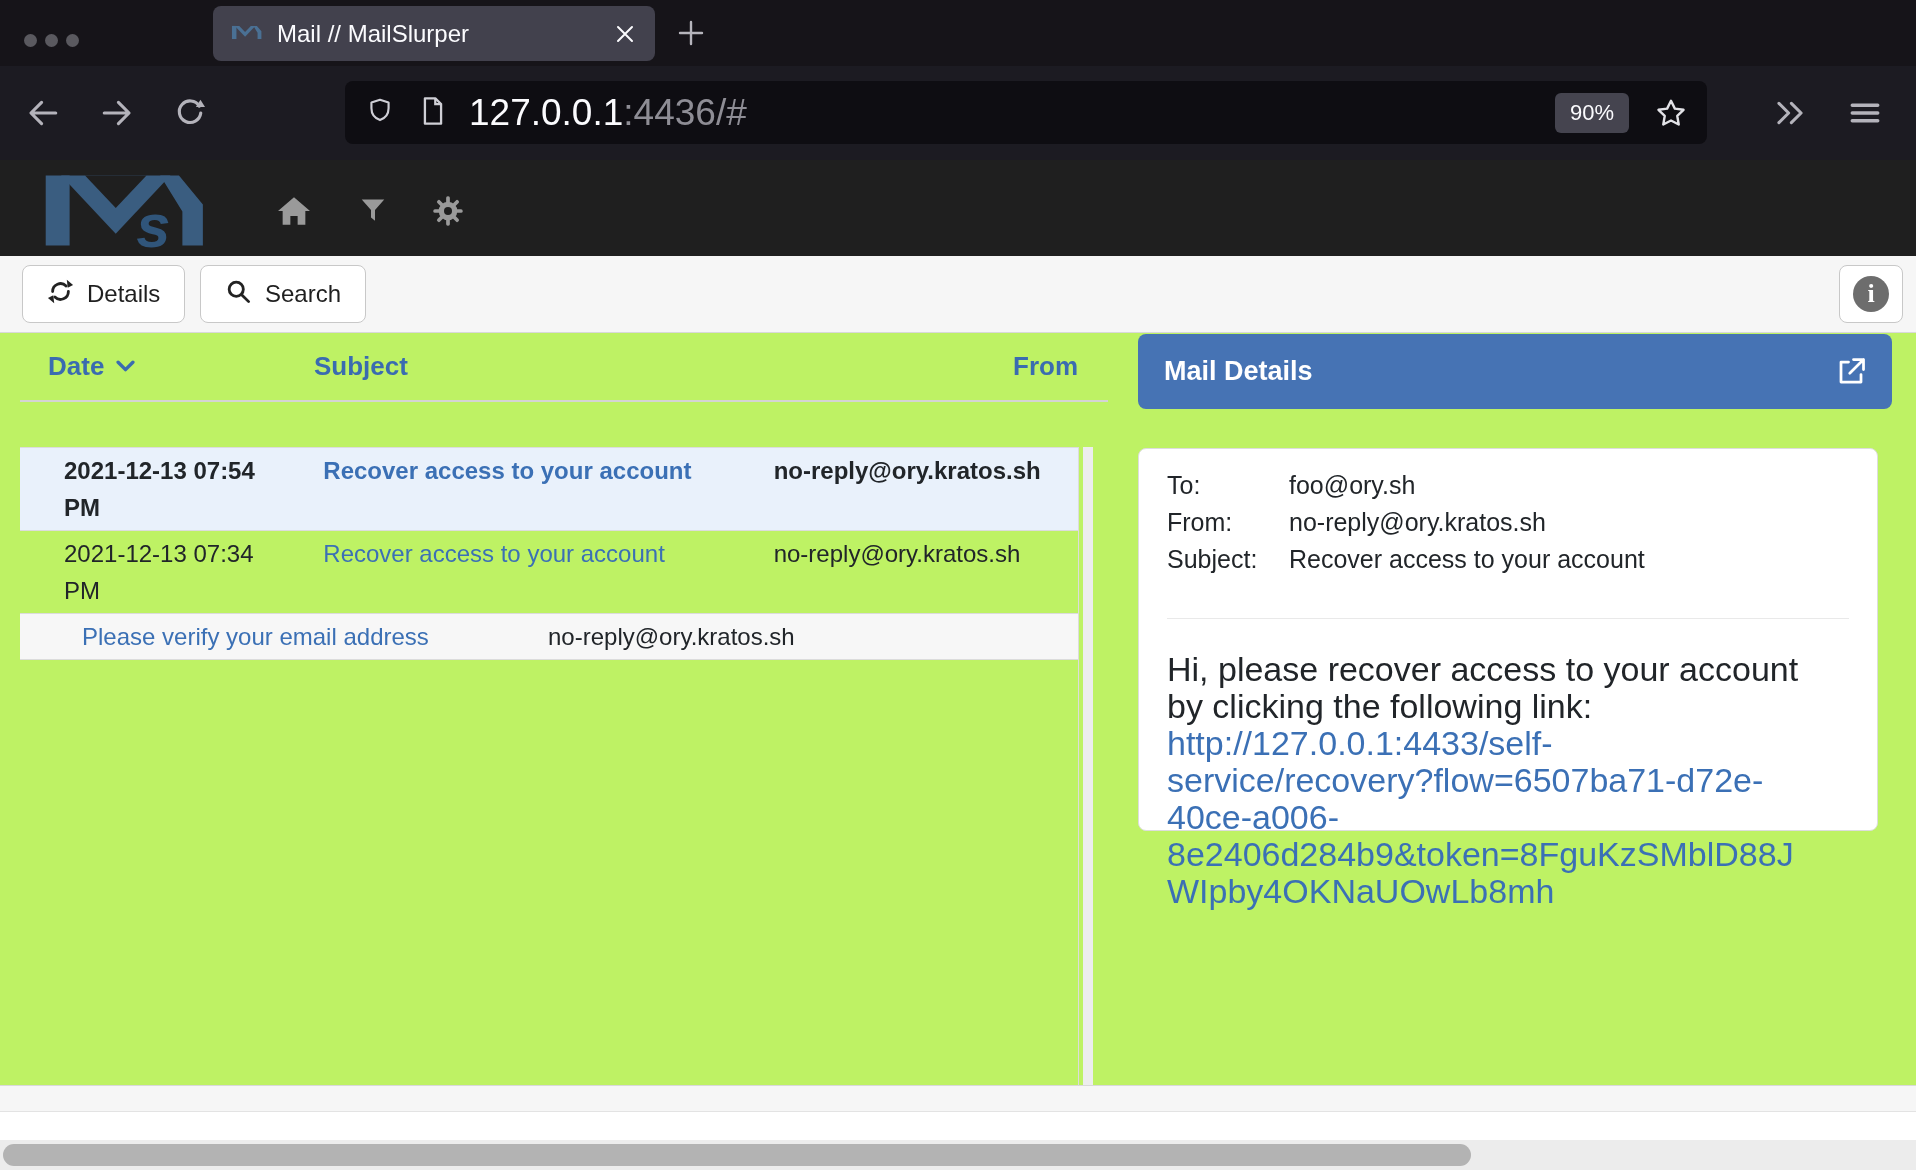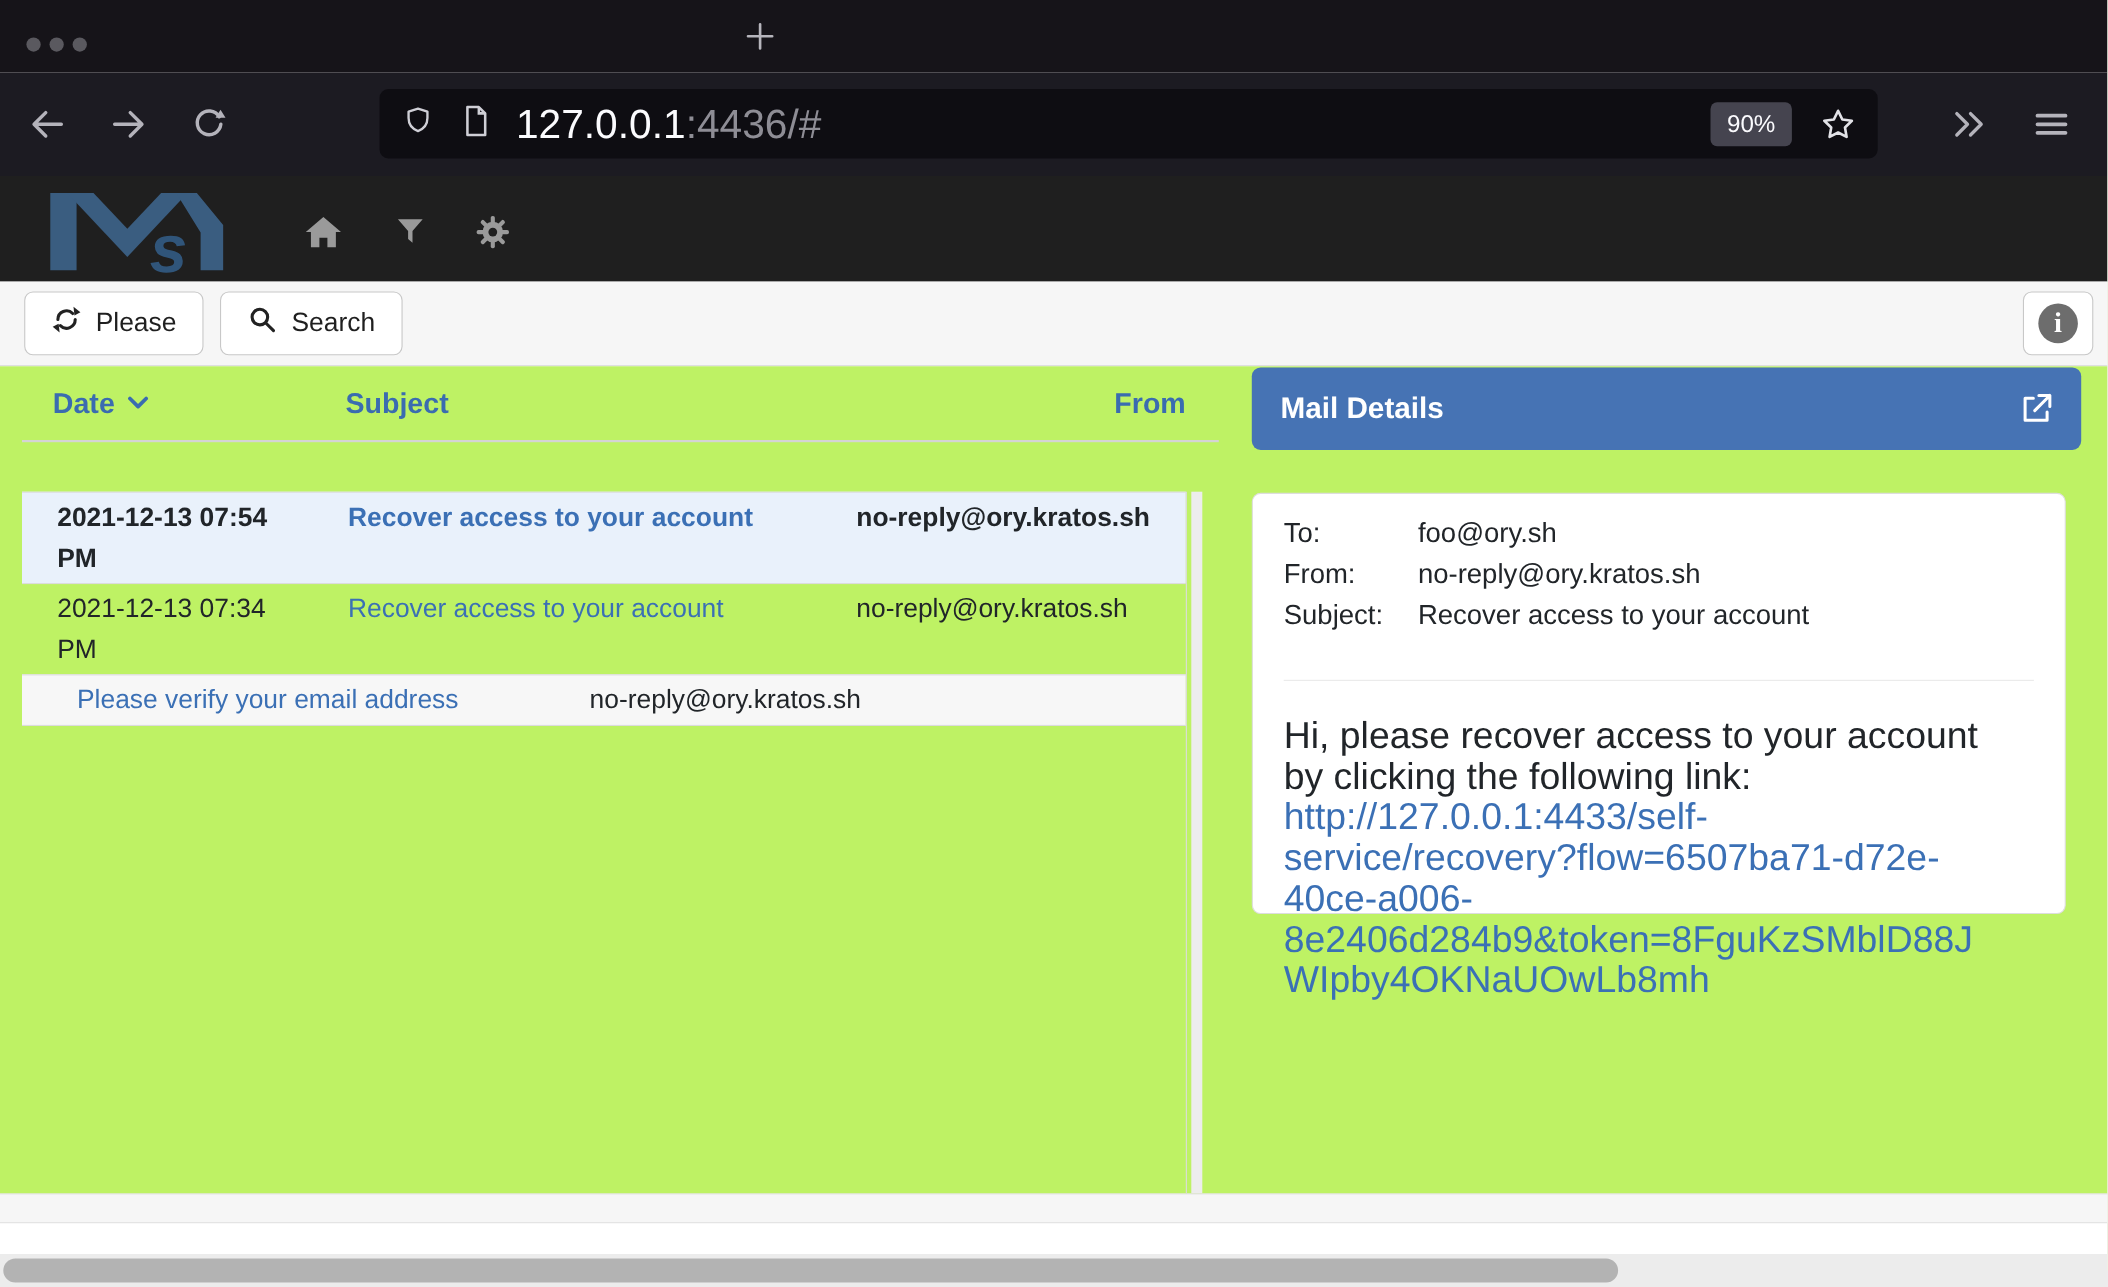--- a/index.html
+++ b/index.html
@@ -58,21 +58,21 @@
   .main { position:absolute; left:0; top:333px; width:1916px; height:752px; background:#bef264; }
   .list-header {
     position:absolute; left:20px; top:0; width:1088px; height:69px;
     border-bottom:2px solid #d4d4d4; display:flex; align-items:center;
     color:#3a6cb0; font-weight:bold; font-size:26px;
   }
   .h-date { width:248px; padding-left:28px; display:flex; align-items:center; gap:12px; cursor:pointer; }
   .h-subject { width:512px; padding-left:46px; }
   .h-from { width:298px; text-align:right; }
   .rows { position:absolute; left:20px; top:114px; width:1058px; }
-  .row { display:flex; border-top:1px solid #dcdcdc; font-size:24px; line-height:37px; padding:4px 4px; color:#212529; cursor:pointer; }
+  .row { display:flex; border-top:1px solid #dcdcdc; font-size:24px; line-height:37px; padding:4px 16px; color:#212529; cursor:pointer; }
   .row:last-child { border-bottom:1px solid #dcdcdc; }
   .row.alt { background:#f7f7f7; }
   .row.selected { background:#e9f1fb; font-weight:bold; }
   .c-date { width:248px; padding-left:28px; padding-right:20px; }
   .c-subject { width:512px; padding-left:46px; }
   .c-subject a { color:#3b70b5; text-decoration:none; }
   .c-from { width:298px; padding-right:10px; overflow-wrap:break-word; }
   .v-border { position:absolute; left:1078px; top:114px; width:1px; height:638px; background:#dcdcdc; }
   .v-strip { position:absolute; left:1083px; top:114px; width:10px; height:638px; background:#ededed; }
   .details-header {
@@ -99,20 +99,38 @@
 </head>
 <body>
 
 <div class="stage">
 
   <div class="tabbar">
     <span class="dot" style="left:24px"></span>
     <span class="dot" style="left:45px"></span>
     <span class="dot" style="left:66px"></span>
 
+    <div class="tab">
+      <span>
+        <svg width="32" height="16" viewBox="0 0 200 96">
+          <g fill="#4a7094">
+            <polygon points="6,10 34,10 34,92 6,92"></polygon>
+            <polygon points="24,10 152,10 88,78"></polygon>
+            <polygon points="140,10 162,10 190,44 190,92 166,92 166,52"></polygon>
+          </g>
+          <polygon points="52,10 124,10 88,48" fill="#42414d"></polygon>
+        </svg>
+      </span>
+      <span class="tab-title">Mail // MailSlurper</span>
+      <span class="tab-close">
+        <svg width="24" height="24" viewBox="0 0 24 24">
+            <path d="M5 5l14 14M19 5L5 19" stroke="#fbfbfe" stroke-width="2" fill="none" stroke-linecap="round"></path>
+          </svg>
+      </span>
+    </div>
 
     <span class="newtab">
       <svg width="30" height="30" viewBox="0 0 30 30">
           <path d="M15 4v22M4 15h22" stroke="#b6b5bc" stroke-width="2.4" stroke-linecap="round"></path>
         </svg>
     </span>
   </div>
 
   <div class="navbar2">
     <span class="nav-ico" style="left:26px">
@@ -204,21 +222,21 @@
   <div class="ms-toolbar">
     <div class="btn btn-refresh">
       <span>
         <svg width="27" height="27" viewBox="0 0 24 24">
           <path d="M5 12a7 7 0 0112-4.9" stroke="#222" stroke-width="2.5" fill="none" stroke-linecap="round"></path>
           <polygon points="17.6,1.6 18.4,8.7 23.2,6.2" fill="#222"></polygon>
           <path d="M19 12a7 7 0 01-12 4.9" stroke="#222" stroke-width="2.5" fill="none" stroke-linecap="round"></path>
           <polygon points="6.4,22.4 5.6,15.3 0.8,17.8" fill="#222"></polygon>
         </svg>
       </span>
-      <span>Please</span>
+      <span>Details</span>
     </div>
     <div class="btn btn-search">
       <span>
         <svg width="27" height="27" viewBox="0 0 24 24">
             <circle cx="10" cy="10" r="6.3" stroke="#222" stroke-width="2.5" fill="none"></circle>
             <path d="M14.8 14.8L21 21" stroke="#222" stroke-width="2.5" stroke-linecap="round"></path>
           </svg>
       </span>
       <span>Search</span>
     </div>

